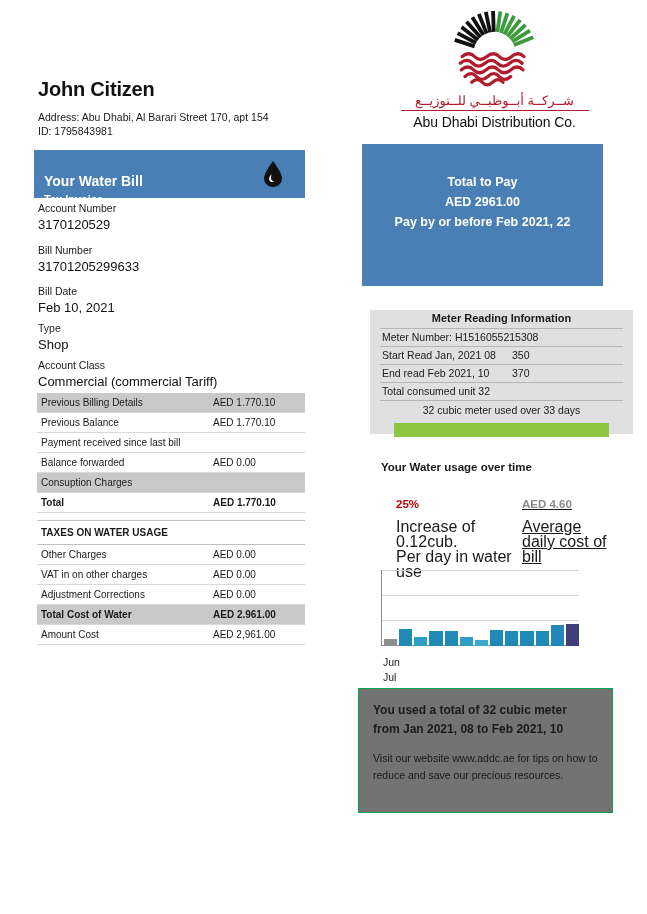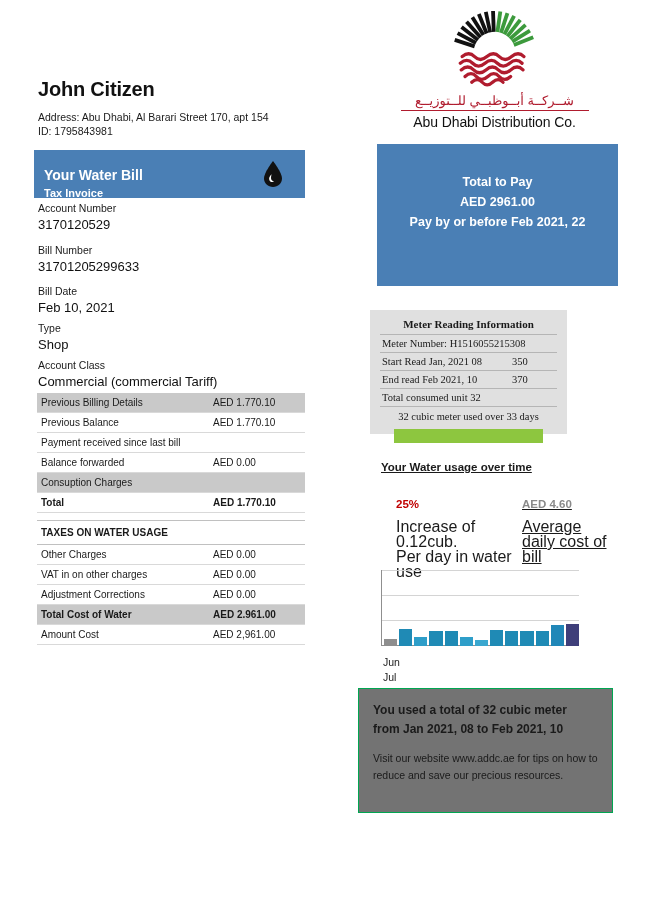--- a/index.html
+++ b/index.html
@@ -35,21 +35,21 @@
     color: #1a1a1a;
   }
 
   
   .bill-band {
     position: absolute;
     left: 34px; top: 150px;
     width: 271px; height: 48px;
     background: #4a7fb5;
     color: #ffffff;
-    padding: 16px 10px 0 10px;
+    padding: 22px 10px 0 10px;
   }
   .bill-band-title {
     font-size: 14px;
     font-weight: bold;
     line-height: 19px;
   }
   .bill-band-sub {
     font-size: 11px;
     font-weight: bold;
     line-height: 16px;
@@ -130,41 +130,40 @@
   .logo-en {
     font-size: 14px;
     color: #111;
     line-height: 18px;
     letter-spacing: -0.1px;
   }
 
   
   .pay-box {
     position: absolute;
-    left: 377px; top: 144px;
+    left: 362px; top: 144px;
     width: 241px; height: 142px;
     background: #4a7fb5;
     color: #fff;
     text-align: center;
     padding-top: 28px;
   }
   .pay-line {
     font-size: 12.5px;
     font-weight: bold;
     line-height: 20px;
   }
 
   
   .meter-box {
     position: absolute;
     left: 370px; top: 310px;
-    width: 197px; height: 124px;
+    width: 263px; height: 124px;
     background: #e0e0e0;
-    padding: 6px 10px 0 10px;
-    font-family: Liberation Serif, serif;
+    padding: 0 10px 0 10px;
   }
   .meter-title {
     font-size: 11px;
     font-weight: bold;
     text-align: center;
     line-height: 16px;
     margin-bottom: 2px;
   }
   .meter-row {
     font-size: 10.5px;
@@ -193,21 +192,20 @@
     height: 14px;
     background: #8dc63f;
   }
 
   
   .usage-title {
     position: absolute;
     left: 381px; top: 461px;
     font-size: 11.5px;
     font-weight: bold;
-    text-decoration: underline;
   }
   .usage-stats {
     position: absolute;
     left: 396px; top: 496px;
     width: 215px;
   }
   .stat-col { position: absolute; top: 0; }
   .stat-col.a { left: 0; width: 120px; }
   .stat-col.b { left: 126px; width: 90px; text-decoration: underline; }
   .stat-big {

